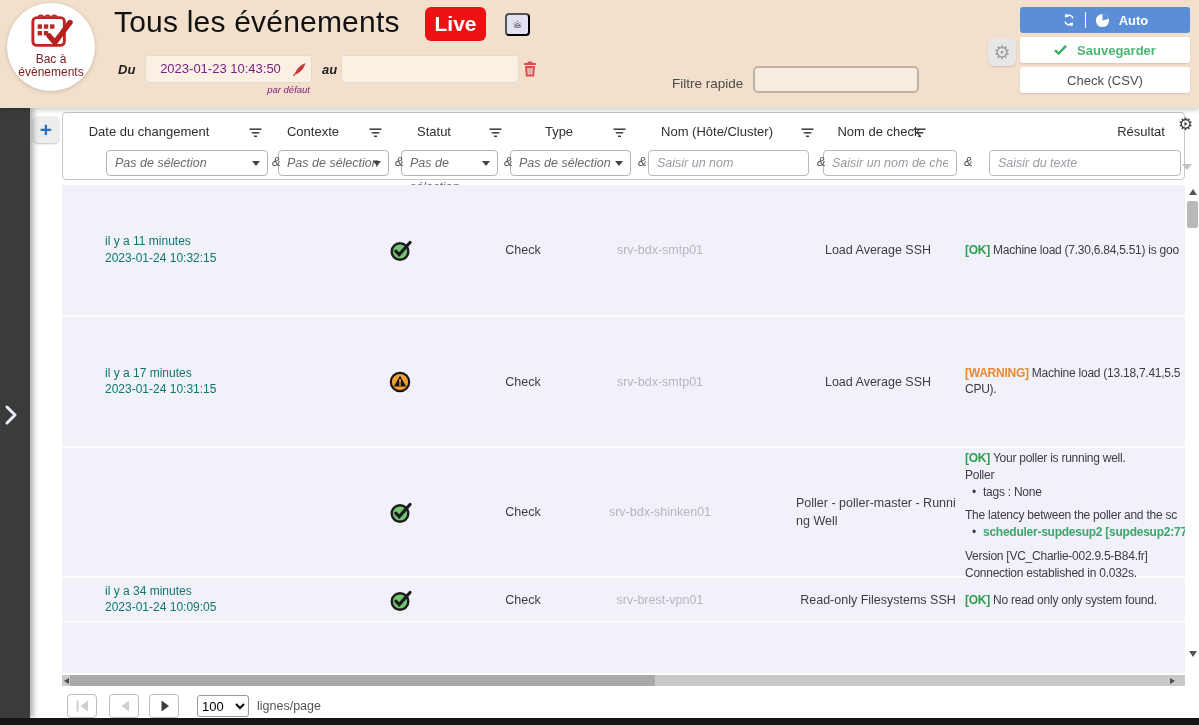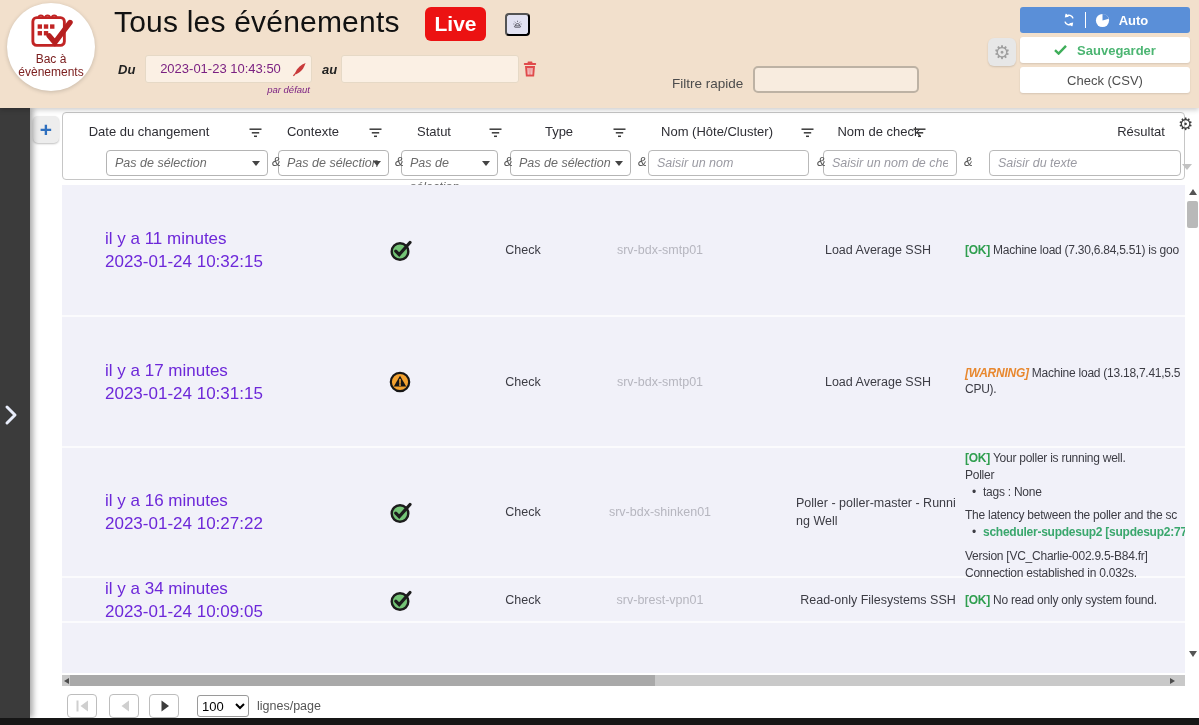--- a/index.html
+++ b/index.html
@@ -72,35 +72,35 @@
   .f-input{position:absolute;top:37px;height:26px;border:1px solid #b9b9b9;border-radius:4px;font-size:12.5px;
            font-style:italic;padding:0 8px;box-sizing:border-box;color:#333;font-family:"Liberation Sans",sans-serif;}
   .f-input::placeholder{color:#9a9aa2;font-style:italic;opacity:1;}
 
   
   .rows{position:absolute;left:32px;top:77px;width:1123px;height:488px;background:#f1f1f9;overflow:hidden;}
   .row{position:relative;width:1210px;}
   .row-sep{height:2px;background:#fbfbfd;}
   .filler{height:50px;}
   .cell{position:absolute;}
-  .c-date{left:43px;top:50%;transform:translateY(-50%);font-size:17px;color:#6d28d9;line-height:1.38;}
+  .c-date{left:43px;top:50%;transform:translateY(-50%);font-size:12px;color:#0f766e;line-height:1.38;}
   .c-status{left:327px;top:50%;transform:translateY(-50%);line-height:0;}
   .c-type{left:461px;top:50%;transform:translate(-50%,-50%);font-size:12.5px;color:#3c3c44;text-align:right;}
   .c-host{left:598px;top:50%;transform:translate(-50%,-50%);font-size:12.5px;color:#b6b6bf;white-space:nowrap;}
   .c-check{left:816px;top:50%;transform:translate(-50%,-50%);font-size:12.5px;color:#3c3c44;
            max-width:164px;text-align:left;word-break:break-all;line-height:1.45;}
   .c-result{left:903px;top:50%;transform:translateY(-50%);width:300px;font-size:12px;letter-spacing:-0.25px;
             color:#3c3c44;line-height:1.4;}
   .c-result.result-top{top:2px;transform:none;}
   .r-line{white-space:nowrap;}
   .r-gap{height:7px;}
   .r-bullet{padding-left:18px;position:relative;}
   .r-bullet::before{content:"\2022";position:absolute;left:7px;}
   .badge-ok{color:#2f9e4f;font-weight:700;}
-  .badge-warning{color:#e8882f;font-weight:700;font-style:italic;}
+  .badge-warning{color:#e8882f;font-weight:700;}
   .txt-link{color:#3aa76d;font-weight:bold;}
 
   
   .h-scroll{position:absolute;left:32px;top:567px;width:1123px;height:11px;background:#c9c9c9;}
   .h-thumb{position:absolute;left:8px;top:0;width:585px;height:11px;background:#a9a9a9;cursor:pointer;}
   .h-arrow{position:absolute;top:2.5px;width:0;height:0;}
   .h-arrow.left{left:2px;border-top:3.5px solid transparent;border-bottom:3.5px solid transparent;border-right:5px solid #4d4d4d;}
   .h-arrow.right{right:10px;border-top:3.5px solid transparent;border-bottom:3.5px solid transparent;border-left:5px solid #4d4d4d;}
   .v-up{position:absolute;left:1159px;top:81px;width:0;height:0;
         border-left:4.5px solid transparent;border-right:4.5px solid transparent;border-bottom:6px solid #555;}
@@ -318,24 +318,20 @@
           <div class="cell c-type">Check</div>
           <div class="cell c-host">srv-bdx-smtp01</div>
           <div class="cell c-check">Load Average SSH</div>
           <div class="cell c-result">
             <div class="r-line"><span class="badge-warning">[WARNING]</span> <span>Machine load (13.18,7.41,5.5</span></div>
             <div class="r-line"><span>CPU).</span></div>
           </div>
         </div>
         <div class="row-sep"></div>
         <div class="row" style="height: 128px;">
-          <div class="cell c-date">
-            <div>il y a 16 minutes</div>
-            <div>2023-01-24 10:27:22</div>
-          </div>
           <div class="cell c-status"><svg width="24" height="24" viewBox="0 0 24 24">
               <circle cx="11" cy="13.5" r="8.3" fill="#74c476" stroke="#1c1c1c" stroke-width="2.4"></circle>
               <path d="M6.8 13.2 L10.2 16.6 L21 4.5" fill="none" stroke="#1c1c1c" stroke-width="3.2" stroke-linecap="round"></path>
             </svg></div>
           <div class="cell c-type">Check</div>
           <div class="cell c-host">srv-bdx-shinken01</div>
           <div class="cell c-check">Poller - poller-master - Running Well</div>
           <div class="cell c-result result-top">
             <div class="r-line"><span class="badge-ok">[OK]</span> <span>Your poller is running well.</span></div>
             <div class="r-line"><span>Poller</span></div>

